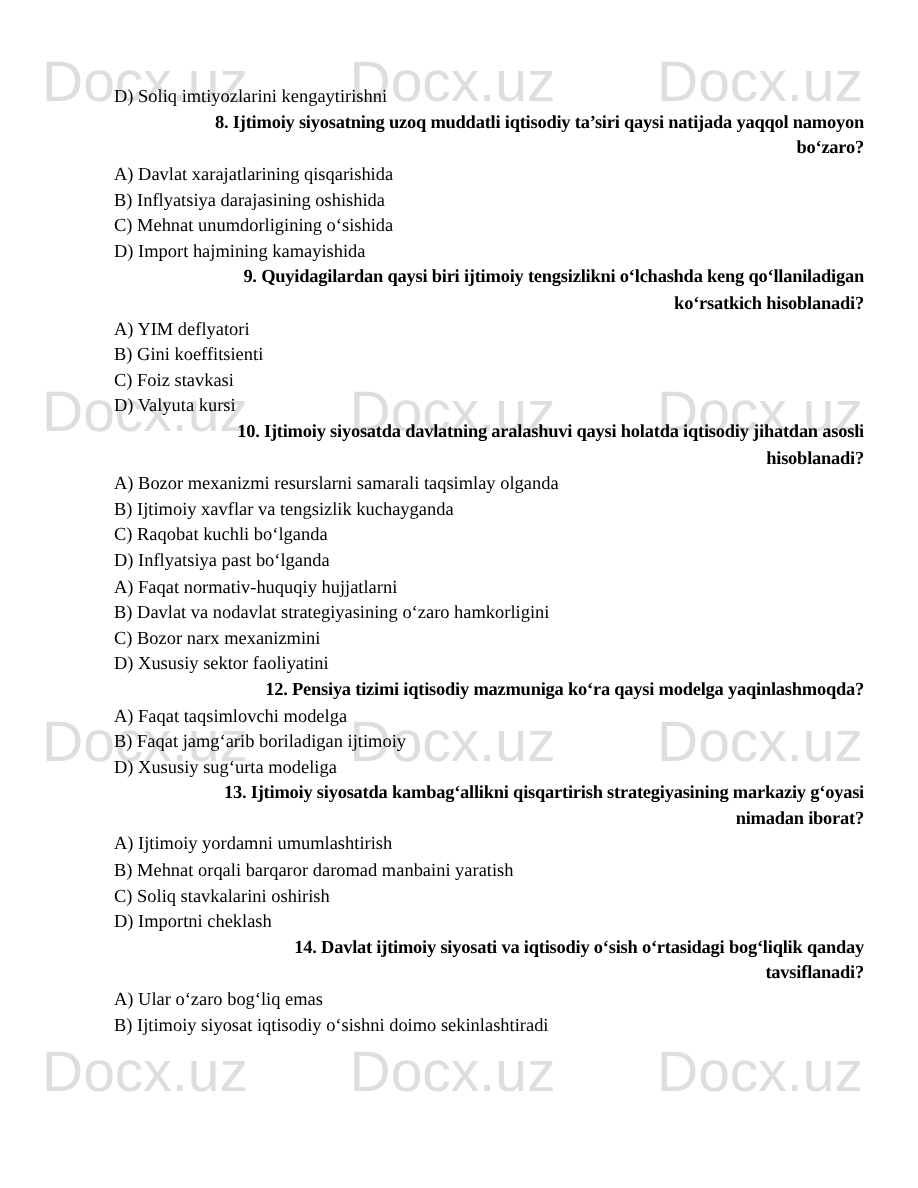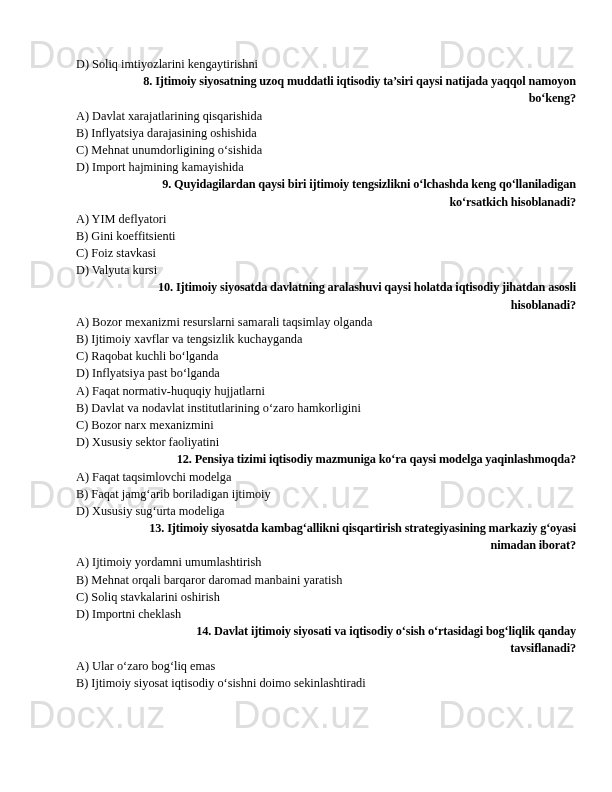--- a/index.html
+++ b/index.html
@@ -78,21 +78,21 @@
   <span class="wm" style="left:233px;top:696px;">Docx.uz</span>
   <span class="wm" style="left:438px;top:696px;">Docx.uz</span>
 </div>
 
 <div class="page">
 
   <div class="line opt">D) Soliq imtiyozlarini kengaytirishni</div>
 
   <div class="question-block">
     <div class="line q">8. Ijtimoiy siyosatning uzoq muddatli iqtisodiy ta’siri qaysi natijada yaqqol namoyon</div>
-    <div class="line q">bo‘keng?</div>
+    <div class="line q">bo‘zaro?</div>
     <div class="line opt">A) Davlat xarajatlarining qisqarishida</div>
     <div class="line opt">B) Inflyatsiya darajasining oshishida</div>
     <div class="line opt">C) Mehnat unumdorligining o‘sishida</div>
     <div class="line opt">D) Import hajmining kamayishida</div>
   </div>
 
   <div class="question-block">
     <div class="line q">9. Quyidagilardan qaysi biri ijtimoiy tengsizlikni o‘lchashda keng qo‘llaniladigan</div>
     <div class="line q">ko‘rsatkich hisoblanadi?</div>
     <div class="line opt">A) YIM deflyatori</div>
@@ -105,21 +105,21 @@
     <div class="line q">10. Ijtimoiy siyosatda davlatning aralashuvi qaysi holatda iqtisodiy jihatdan asosli</div>
     <div class="line q">hisoblanadi?</div>
     <div class="line opt">A) Bozor mexanizmi resurslarni samarali taqsimlay olganda</div>
     <div class="line opt">B) Ijtimoiy xavflar va tengsizlik kuchayganda</div>
     <div class="line opt">C) Raqobat kuchli bo‘lganda</div>
     <div class="line opt">D) Inflyatsiya past bo‘lganda</div>
   </div>
 
   <div class="question-block">
     <div class="line opt">A) Faqat normativ-huquqiy hujjatlarni</div>
-    <div class="line opt">B) Davlat va nodavlat institutlarining o‘zaro hamkorligini</div>
+    <div class="line opt">B) Davlat va nodavlat strategiyasining o‘zaro hamkorligini</div>
     <div class="line opt">C) Bozor narx mexanizmini</div>
     <div class="line opt">D) Xususiy sektor faoliyatini</div>
   </div>
 
   <div class="question-block">
     <div class="line q">12. Pensiya tizimi iqtisodiy mazmuniga ko‘ra qaysi modelga yaqinlashmoqda?</div>
     <div class="line opt">A) Faqat taqsimlovchi modelga</div>
     <div class="line opt">B) Faqat jamg‘arib boriladigan ijtimoiy</div>
     <div class="line opt">D) Xususiy sug‘urta modeliga</div>
   </div>

